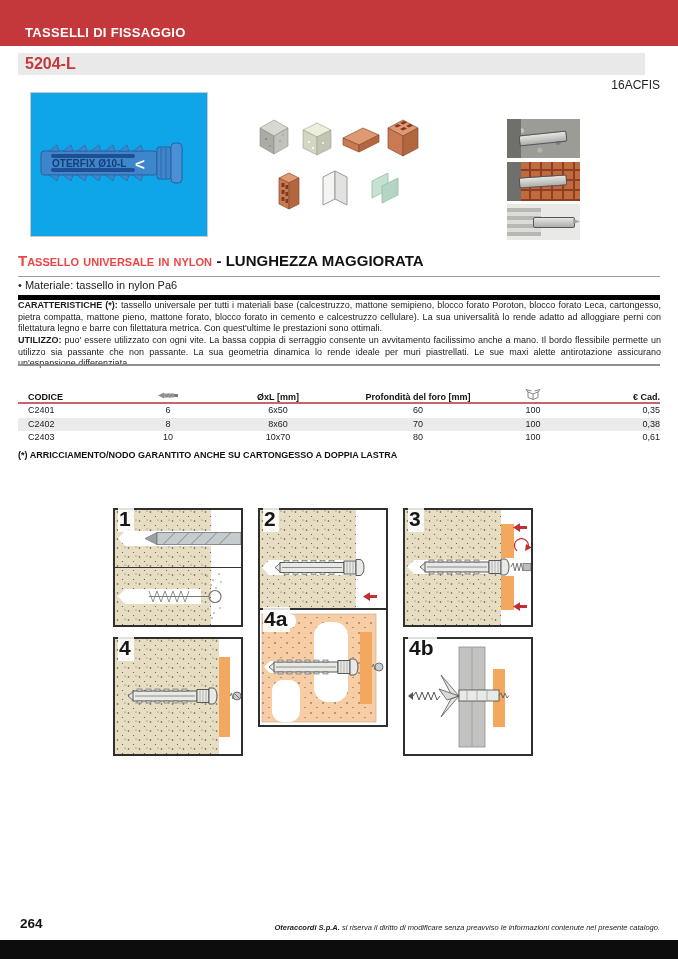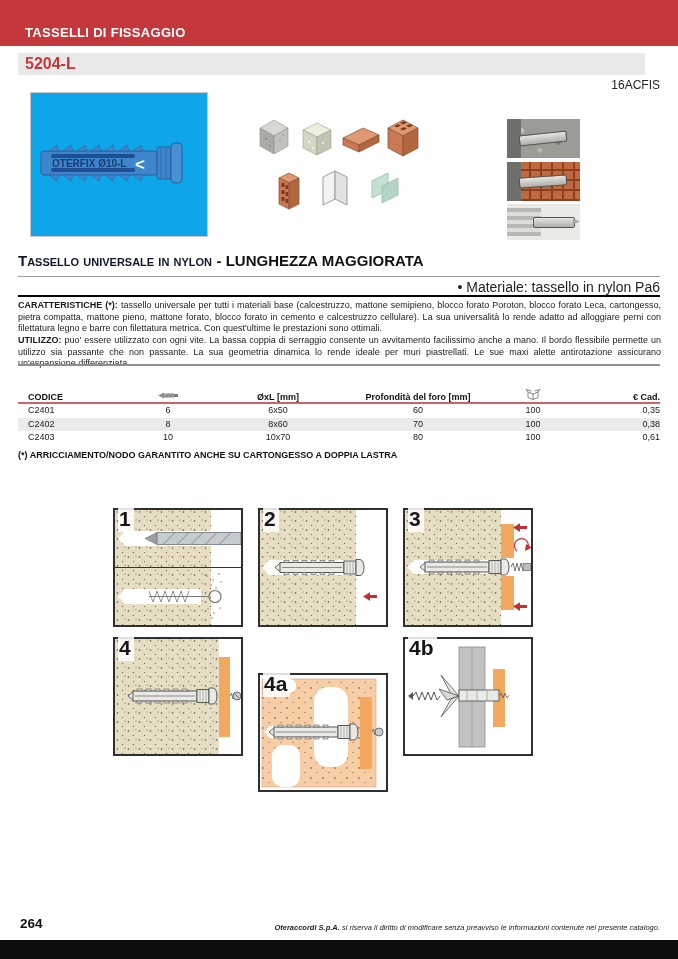--- a/index.html
+++ b/index.html
@@ -30,23 +30,23 @@
   .ph3{top:85px;height:36px;background:#e9e9e6;}
   .fixture{position:absolute;left:0;top:0;width:14px;height:100%;background:#6f6f6b;}
   .rail{position:absolute;left:0;top:4px;width:34px;height:28px;
         background:repeating-linear-gradient(0deg,#b7b7b3 0 4px,#dcdcd8 4px 8px);}
   .panchor{position:absolute;left:12px;top:14px;width:46px;height:9px;background:linear-gradient(#e6e6e2,#adadaa);
         border:1px solid #55565a;border-radius:2px;}
   .ph3 .panchor{left:26px;top:13px;width:40px;}
   .ph3 .stip{position:absolute;left:66px;top:15px;width:7px;height:5px;background:#9fa3a6;clip-path:polygon(0 0,100% 50%,0 100%);}
   
   .sec-title{position:absolute;left:18px;top:252px;width:642px;height:24px;border-bottom:1px solid #9c9c9c;}
-  .sec-title .sc{font-variant:small-caps;font-size:15px;font-weight:bold;color:#0f172a;}
+  .sec-title .sc{font-variant:small-caps;font-size:15px;font-weight:bold;color:#ef4444;}
   .sec-title .tb{font-size:15px;font-weight:bold;color:#111;}
-  .material-line{position:absolute;left:18px;top:279px;width:642px;height:16px;border-bottom:2px solid #000000;font-size:14px;color:#222;text-align:right;}
+  .material-line{position:absolute;left:18px;top:279px;width:642px;height:16px;border-bottom:5px solid #000000;font-size:11px;color:#222;}
   .desc{position:absolute;left:18px;width:643px;margin:0;font-size:9px;line-height:11.6px;text-align:justify;color:#1b1b1b;}
   .desc b{font-weight:bold;}
   .d1{top:300px;} .d2{top:335px;}
   .divider{position:absolute;left:18px;top:364px;width:642px;border-top:2px solid #8f8f8f;}
   
   .thead{position:absolute;left:18px;top:380px;width:642px;height:22px;display:flex;align-items:flex-end;border-bottom:2px solid #C86568;font-size:9px;font-weight:bold;color:#111;}
   .tbody{position:absolute;left:18px;top:404px;width:642px;}
   .trow{display:flex;height:13.5px;line-height:13.5px;font-size:9px;color:#1b1b1b;}
   .trow.alt{background:#EBEBEB;}
   .c1{width:110px;padding-left:10px;box-sizing:border-box;text-align:left;}
@@ -357,21 +357,21 @@
     <div class="plabel">4</div>
     <svg class="pfig" width="126" height="115" viewBox="0 0 126 115">
       <rect width="104" height="115" fill="url(#speck)"></rect>
       <use href="#plug" x="12" y="47" width="92" height="20"></use>
       <rect x="104" y="18" width="11" height="80" fill="#F2A95F"></rect>
       <path d="M115,57 l1.5,-3 l1.5,6 l1.5,-6 l1.5,6 l1.5,-3" stroke="#666" fill="none" stroke-width="0.9"></path>
       <circle cx="122" cy="57" r="4" fill="#c9ced1" stroke="#555" stroke-width="0.8"></circle>
       <line x1="119.5" y1="54.5" x2="124.5" y2="59.5" stroke="#555" stroke-width="0.8"></line>
     </svg>
   </div>
-  <div class="panel" style="left:258px;top:673px">
+  <div class="panel" style="left:258px;top:608px">
     <div class="plabel">4a</div>
     <svg class="pfig" width="126" height="115" viewBox="0 0 126 115">
       <rect x="2" y="4" width="114" height="108" fill="url(#speck2)" stroke="#caa07c" stroke-width="0.6"></rect>
       <rect x="54" y="12" width="34" height="80" rx="14" fill="#fff"></rect>
       <rect x="12" y="70" width="28" height="42" rx="11" fill="#fff"></rect>
       <rect x="12" y="4" width="24" height="14" rx="6" fill="#fff"></rect>
       <polygon points="4,57 10,51 54,51 54,63 10,63" fill="#fff"></polygon>
       <use href="#plug" x="8" y="47" width="92" height="20"></use>
       <rect x="100" y="22" width="12" height="72" fill="#F2A95F"></rect>
       <path d="M112,57 l1.5,-3 l1.5,6 l1.5,-3" stroke="#666" fill="none" stroke-width="0.9"></path>

